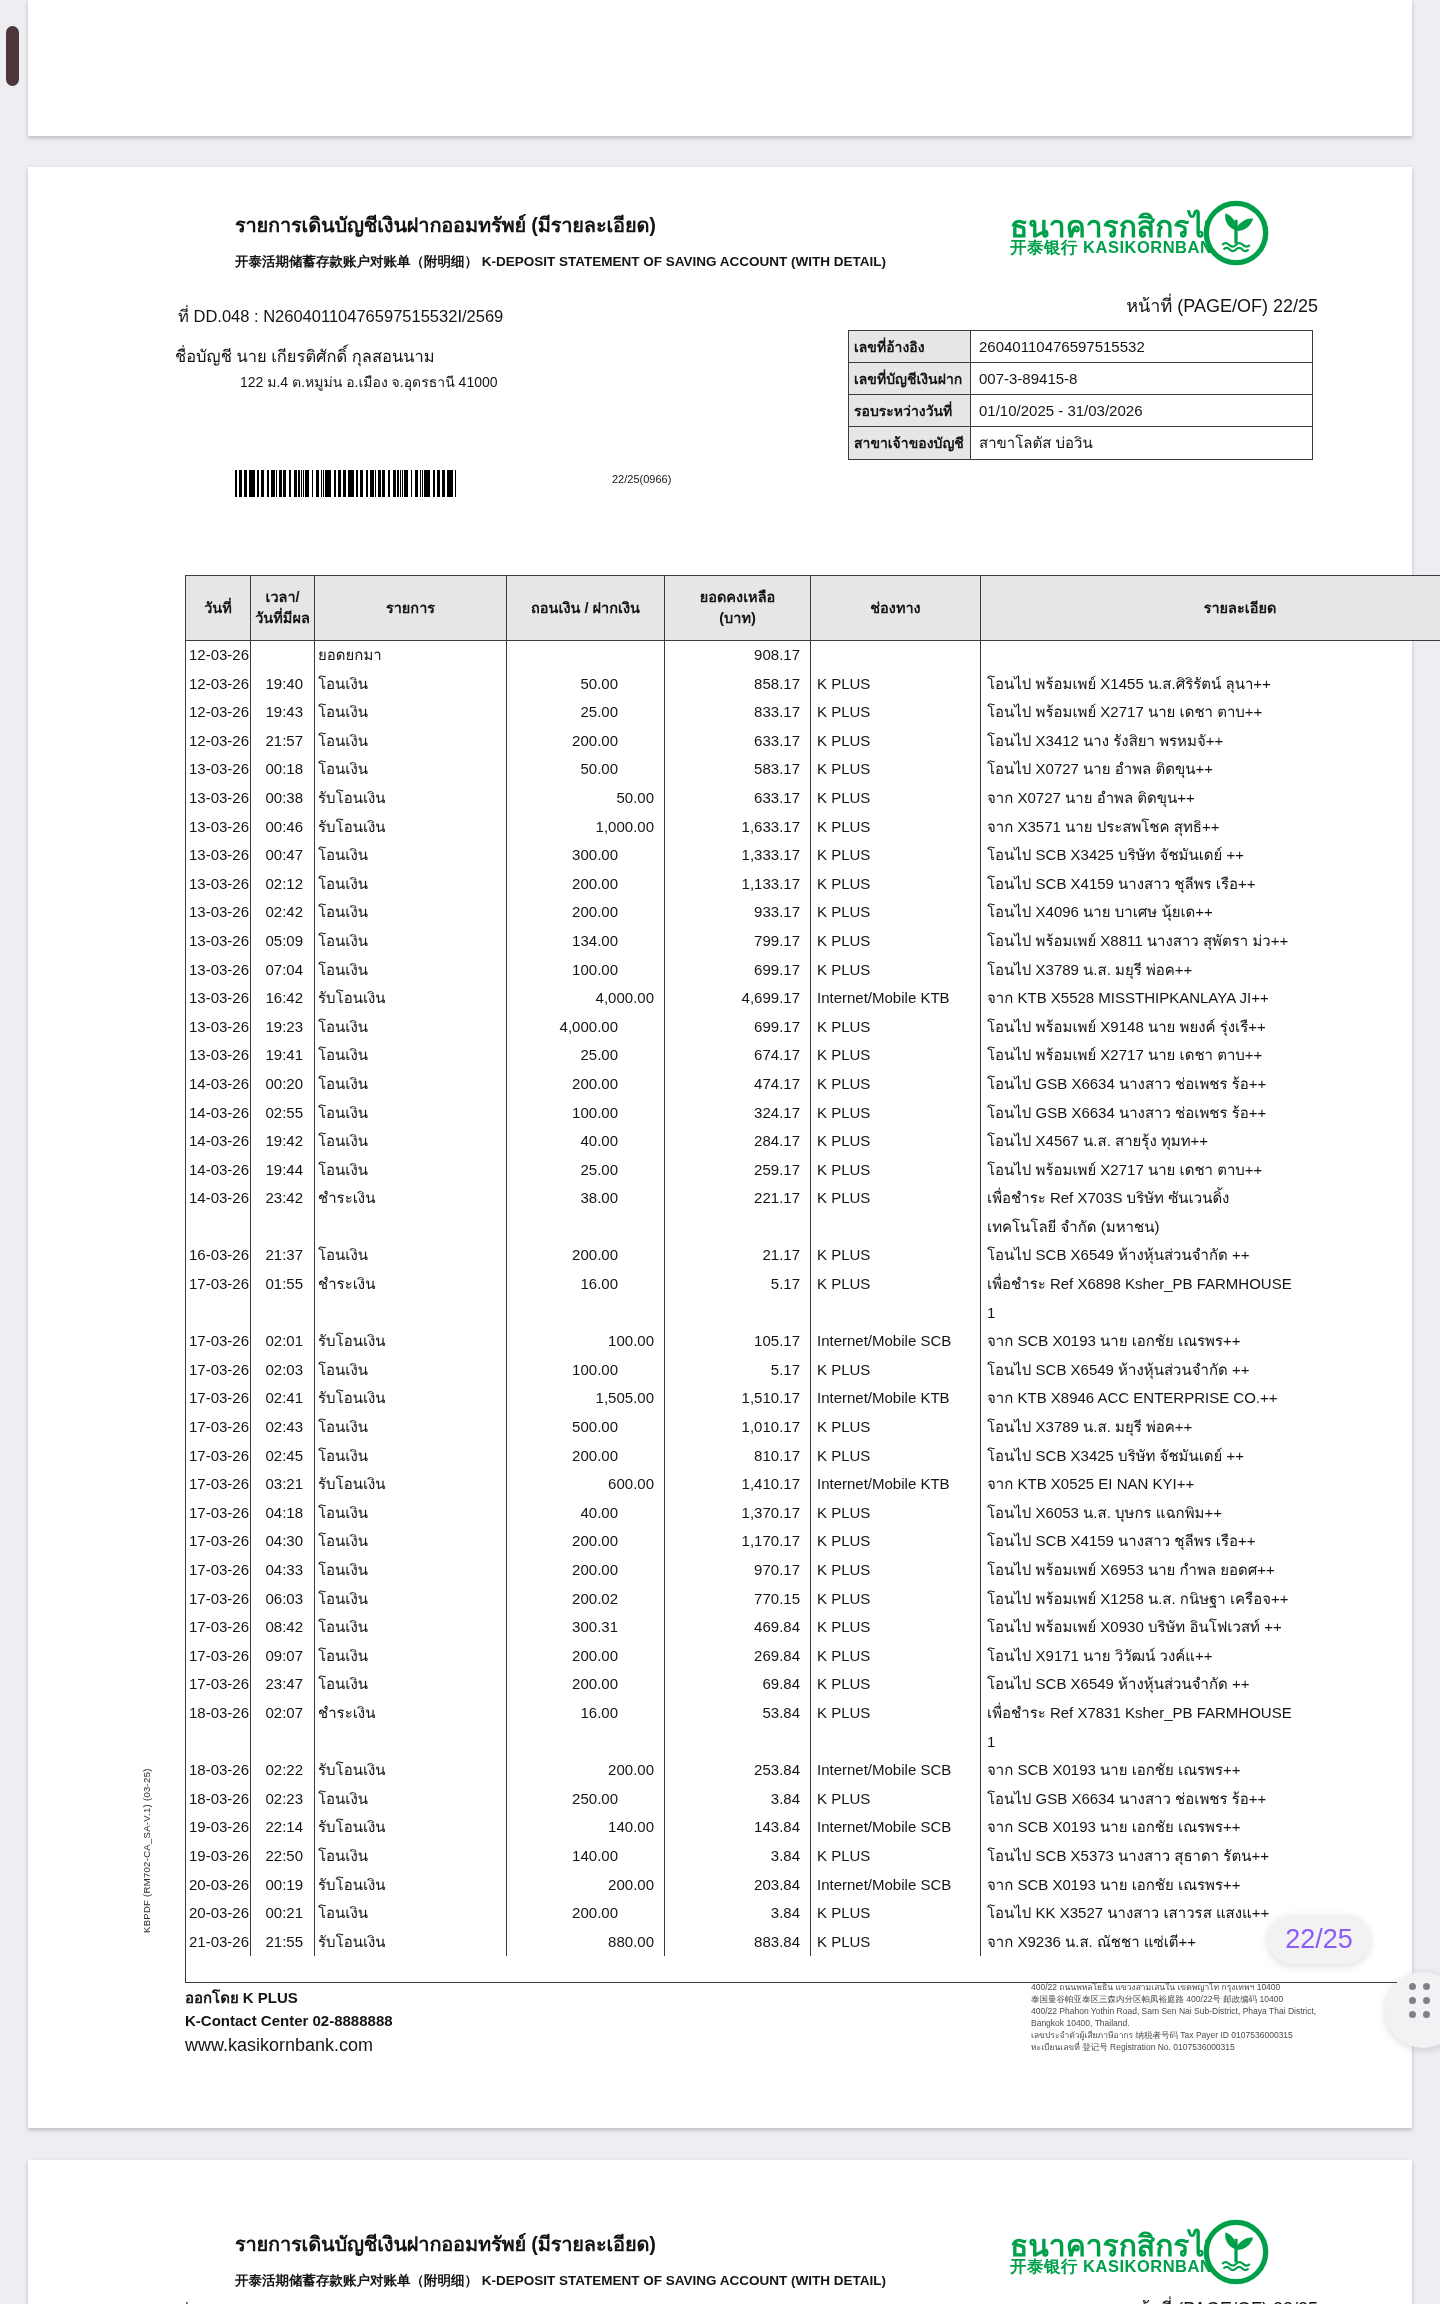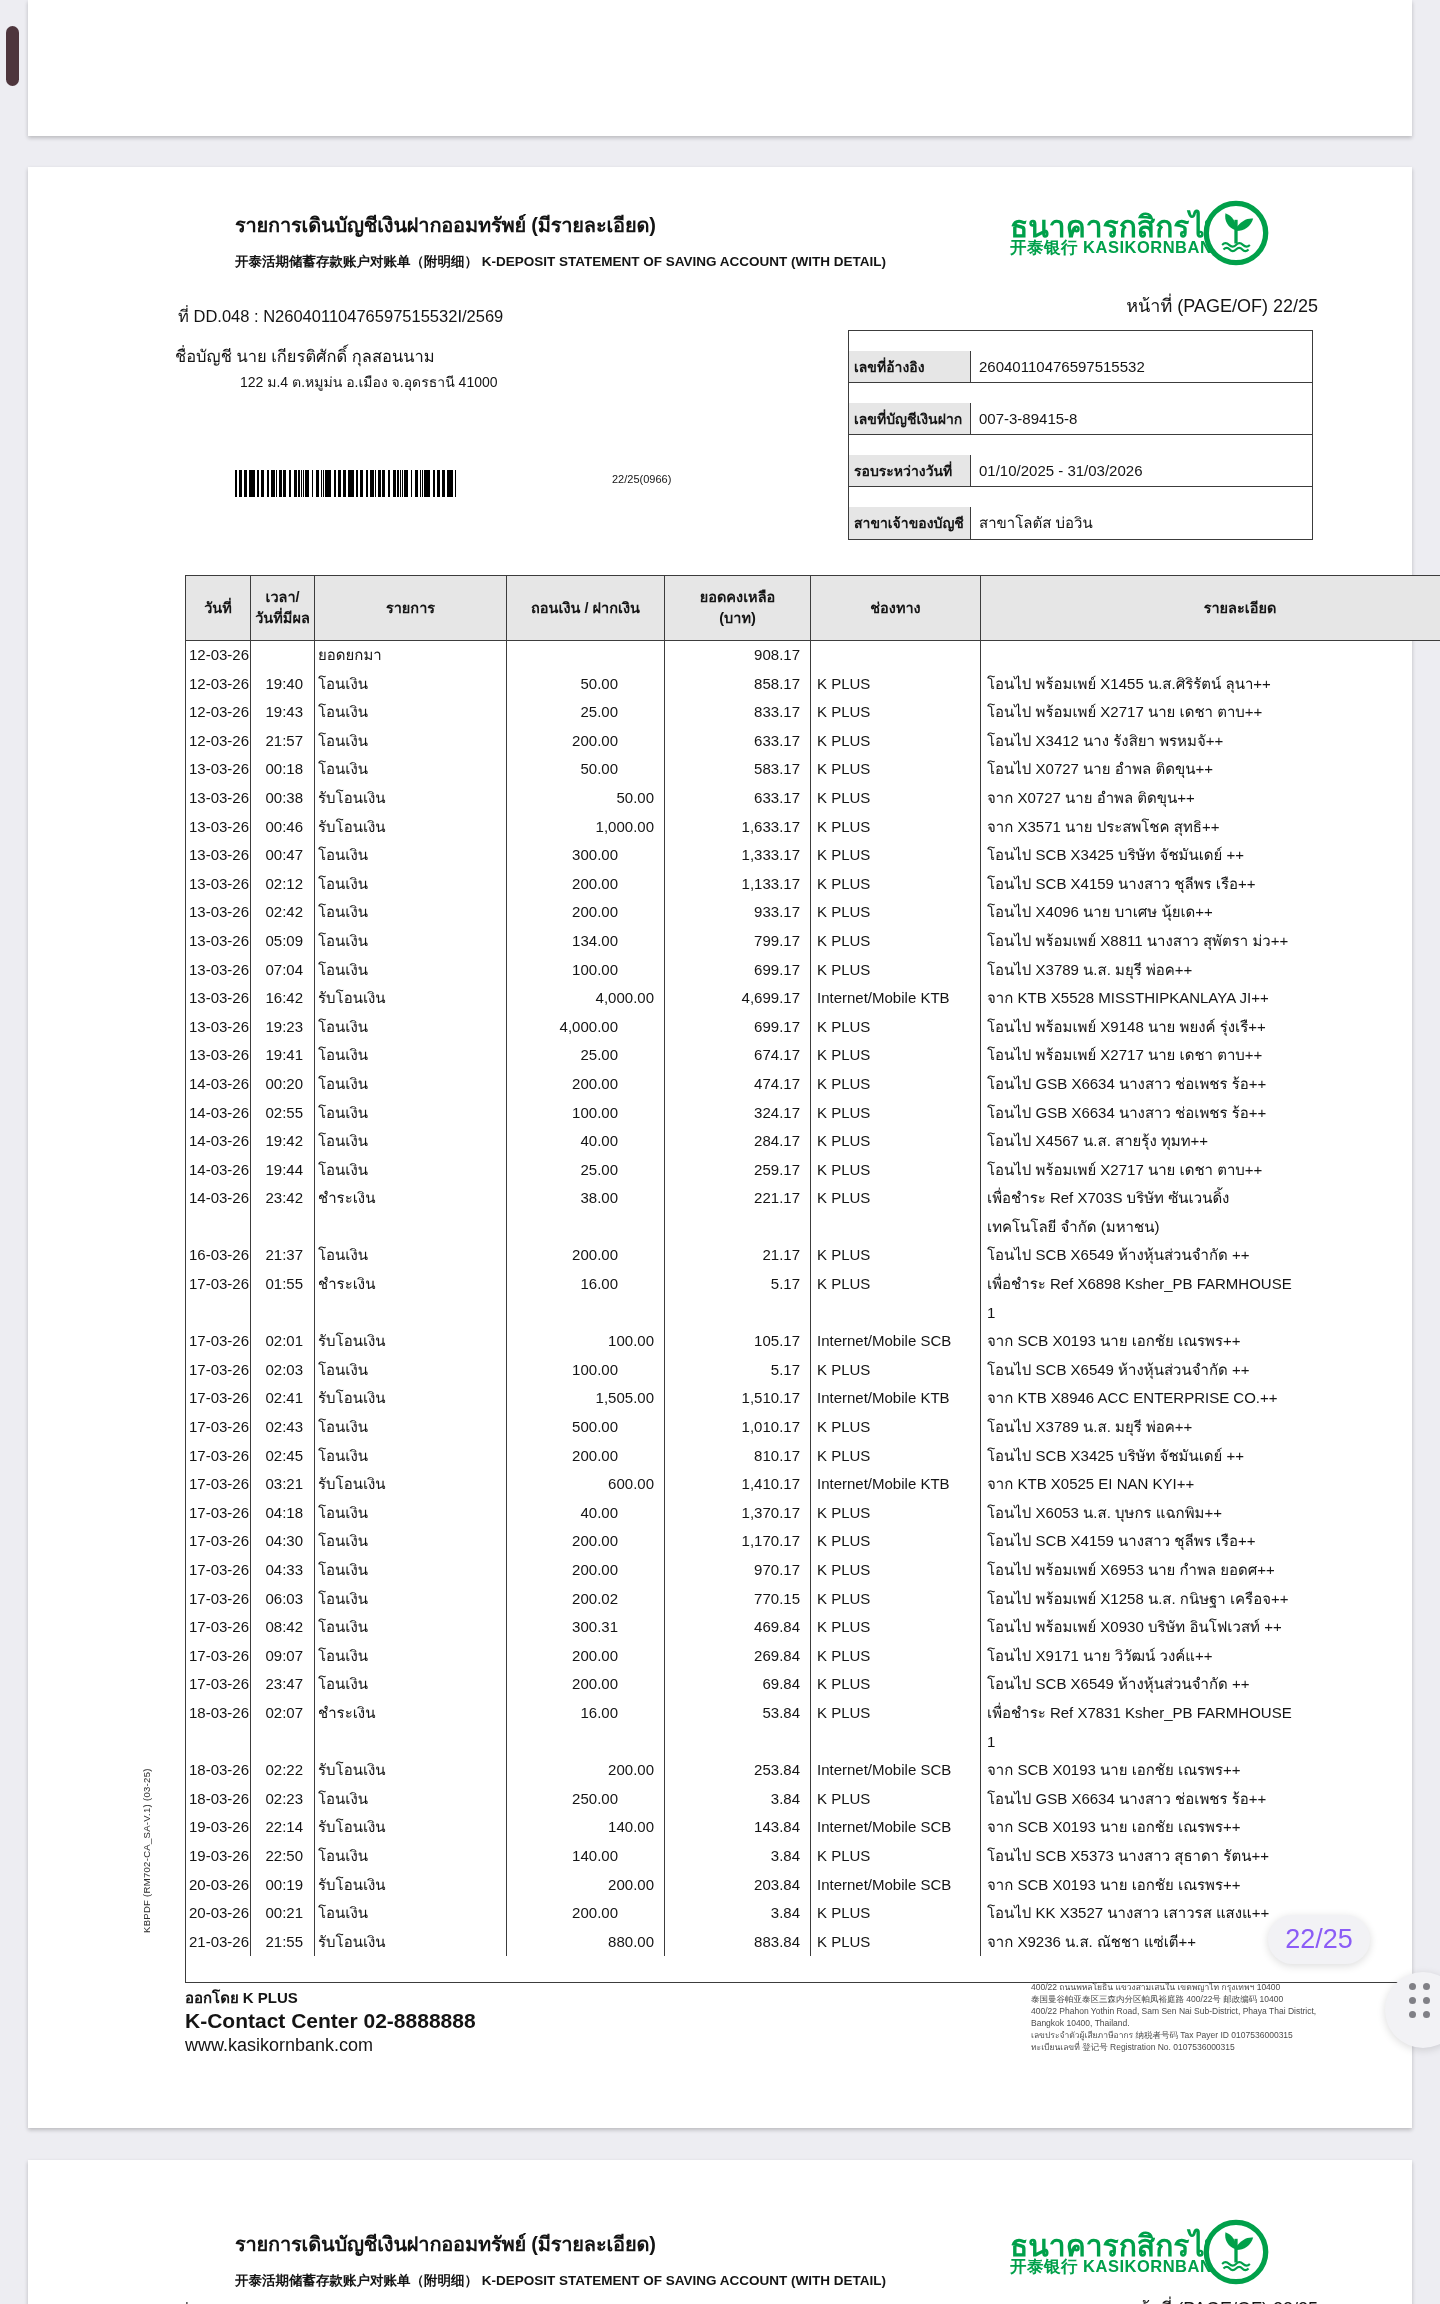--- a/index.html
+++ b/index.html
@@ -36,21 +36,21 @@
 
   .p22-title { top:42px; } .p22-subtitle { top:86px; }
   .p22-bank-th { top:36px; } .p22-bank-intl { top:70px; } .p22-logo { top:33px; } .p22-pageof { top:118px; }
 
   .doc-no { position:absolute; left:150px; top:136px; font-size:16.5px; }
   .acct-name { position:absolute; left:147px; top:176px; font-size:16.5px; }
   .acct-addr { position:absolute; left:212px; top:204px; font-size:14px; }
 
   
   .ref-table { position:absolute; left:820px; top:163px; width:465px; border:1px solid var(--bd); }
-  .ref-row { display:flex; height:32px; border-bottom:1px solid var(--bd);margin-top:20px; }
+  .ref-row { display:flex; height:32px; border-bottom:1px solid var(--bd); }
   .ref-row:last-child { border-bottom:none; }
   .ref-label { width:122px; background:#e6e6e6; border-right:1px solid var(--bd);
     font-size:14px; font-weight:600; display:flex; align-items:center; padding-left:5px; }
   .ref-value { flex:1; font-size:15px; display:flex; align-items:center; padding-left:8px; }
 
   
   .barcode { position:absolute; left:207px; top:303px; width:221px; height:27px;
     background:
       repeating-linear-gradient(90deg,#000 0 2px,transparent 2px 5px,#000 5px 6px,transparent 6px 9px),
       repeating-linear-gradient(90deg,#000 0 1px,transparent 1px 4px,#000 4px 7px,transparent 7px 11px);
@@ -74,21 +74,21 @@
   .td.amount { text-align:right; }
   .td.amount.wd { padding-right:46px; }
   .td.amount.dep { padding-right:10px; }
   .td.bal { text-align:right; padding-right:10px; }
   .td.chan { padding-left:6px; }
   .td.det { padding-left:6px; }
 
   
   .footer-left { position:absolute; left:157px; top:1820px; }
   .fl1 { font-size:15px; font-weight:600; line-height:22px; }
-  .fl2 { font-size:21px; font-weight:600; line-height:23px; }
+  .fl2 { font-size:15px; font-weight:600; line-height:23px; }
   .fl3 { font-size:18px; line-height:26px; }
   .footer-right { position:absolute; left:1003px; top:1814px; width:312px; font-size:8.5px;
     line-height:12px; color:#4a4a4a; }
   .side-code { position:absolute; left:113px; top:1588px; height:178px;
     writing-mode:vertical-rl; transform:rotate(180deg);
     font-size:9.5px; color:#2a2a2a; letter-spacing:.3px; }
 
   
   .page-pill { position:absolute; left:1268px; top:1915px; width:102px; height:49px;
     background:#f2f2f5; border-radius:25px; box-shadow:0 2px 8px rgba(0,0,0,.14);

